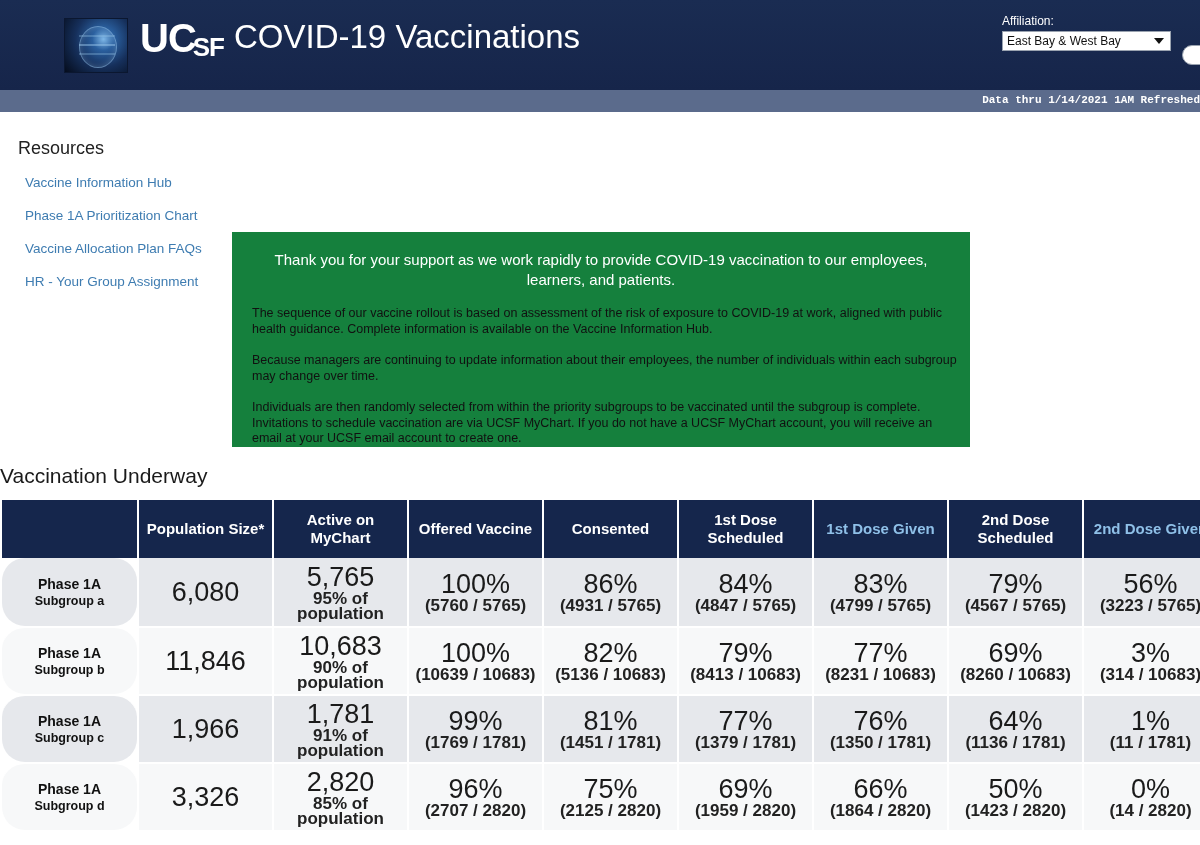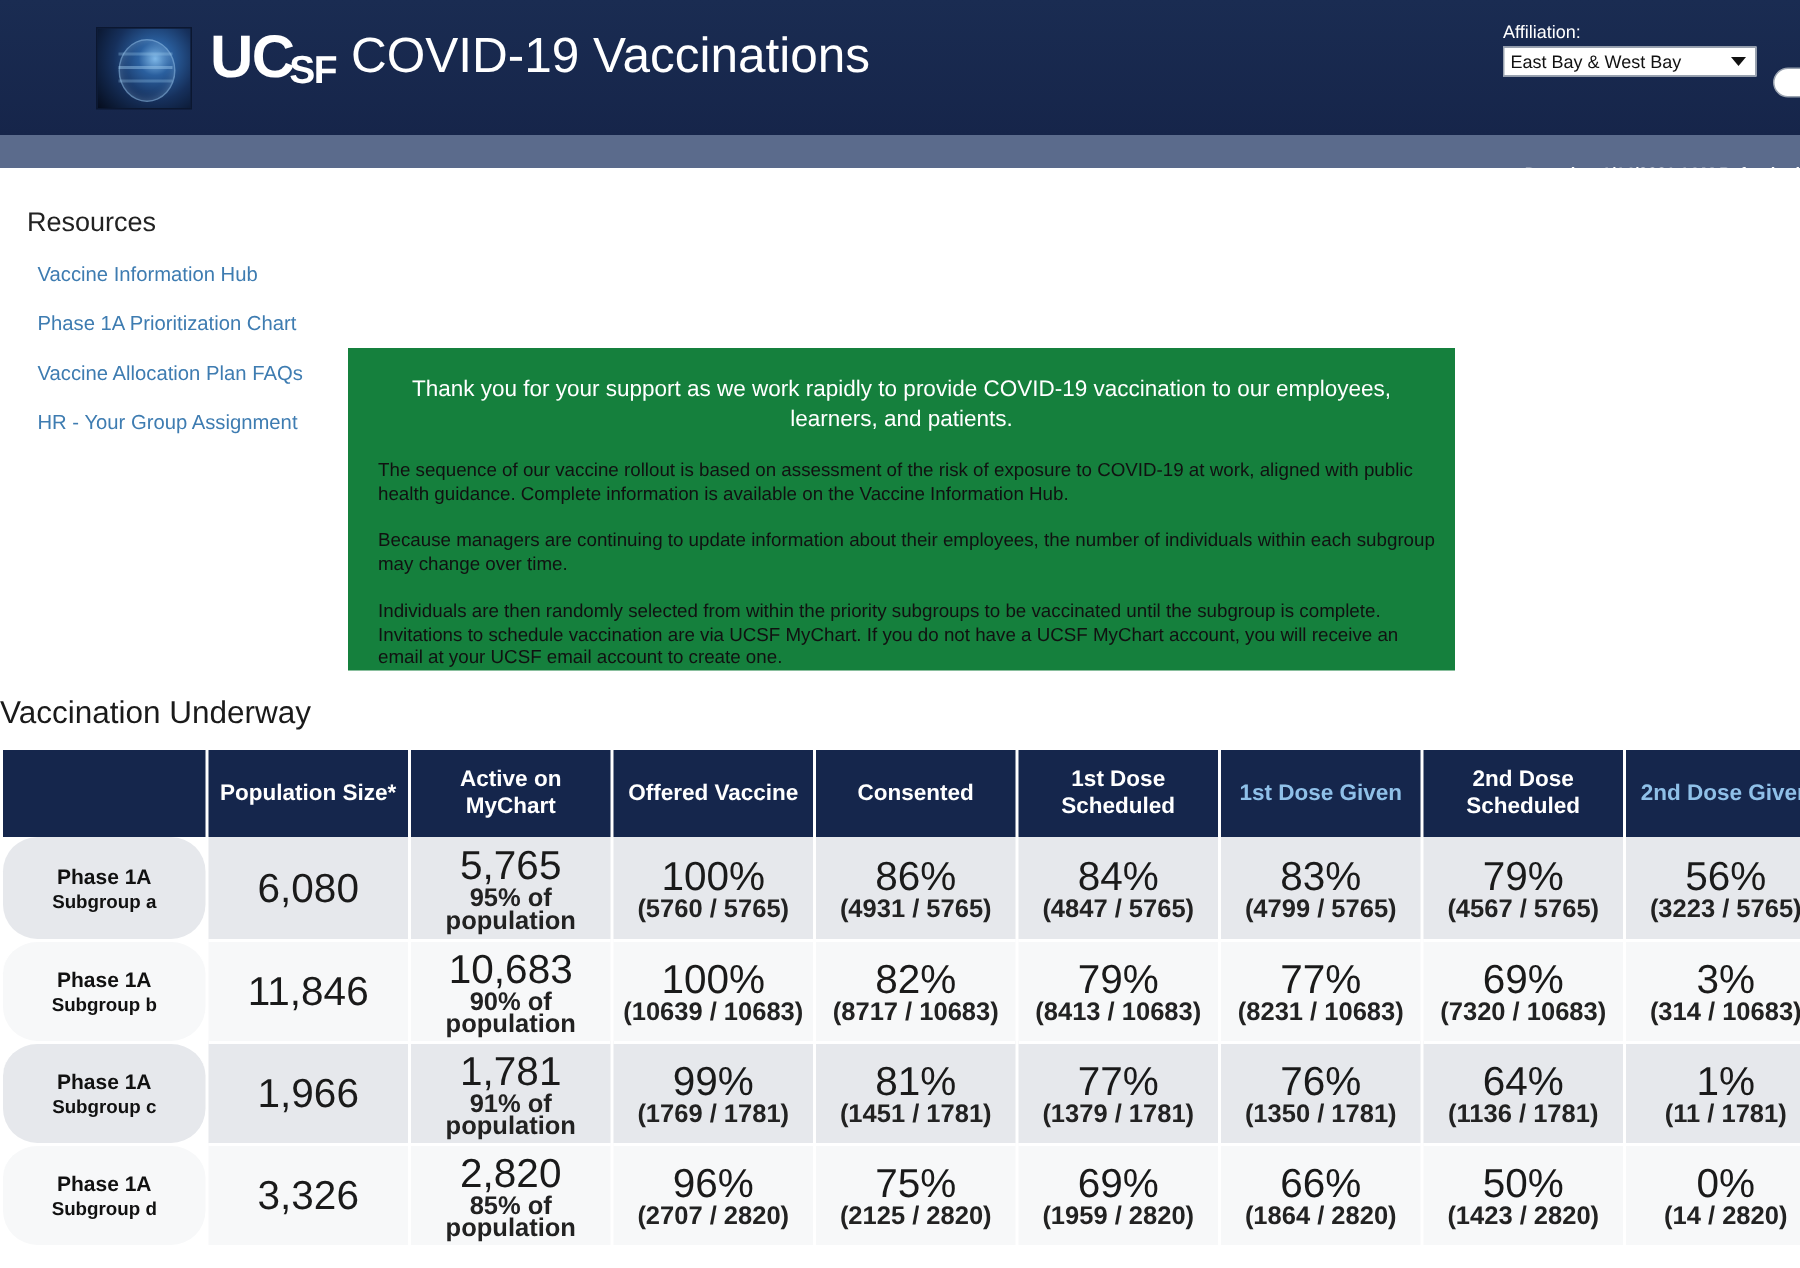--- a/index.html
+++ b/index.html
@@ -100,24 +100,24 @@
     background: #ffffff; border: 1px solid #9aa3b0;
     border-top-left-radius: 10px; border-bottom-left-radius: 10px;
   }
 
   
   .subbar {
     height: 22px; background: #5b6b8c;
     position: relative;
   }
   .subbar-text {
-    position: absolute; right: 0px; top: 20px;
+    position: absolute; right: 0px; top: 4px;
     color: #ffffff; font-size: 11px; font-weight: bold;
     white-space: nowrap;
-    font-family: Liberation Sans, sans-serif;
+    font-family: Liberation Mono, monospace;
   }
 
   
   .body-area { position: relative; }
 
   .resources {
     position: absolute; left: 18px; top: 26px; width: 215px;
   }
   .resources-title {
     font-size: 18px; color: #222; font-weight: 400; margin-bottom: 16px;
@@ -316,33 +316,33 @@
           <td>
               <span class="big">10,683</span>
               <span class="small">90% of population</span>
             </td>
           <td>
               <span class="big">100%</span>
               <span class="small">(10639 / 10683)</span>
             </td>
           <td>
               <span class="big">82%</span>
-              <span class="small">(8717 / 10683)</span>
+              <span class="small">(5136 / 10683)</span>
             </td>
           <td>
               <span class="big">79%</span>
               <span class="small">(8413 / 10683)</span>
             </td>
           <td>
               <span class="big">77%</span>
               <span class="small">(8231 / 10683)</span>
             </td>
           <td>
               <span class="big">69%</span>
-              <span class="small">(7320 / 10683)</span>
+              <span class="small">(8260 / 10683)</span>
             </td>
           <td>
               <span class="big">3%</span>
               <span class="small">(314 / 10683)</span>
             </td>
         </tr>
 
         <tr class="r-odd">
           <td class="rowlabel">
             <span class="l1">Phase 1A</span>

